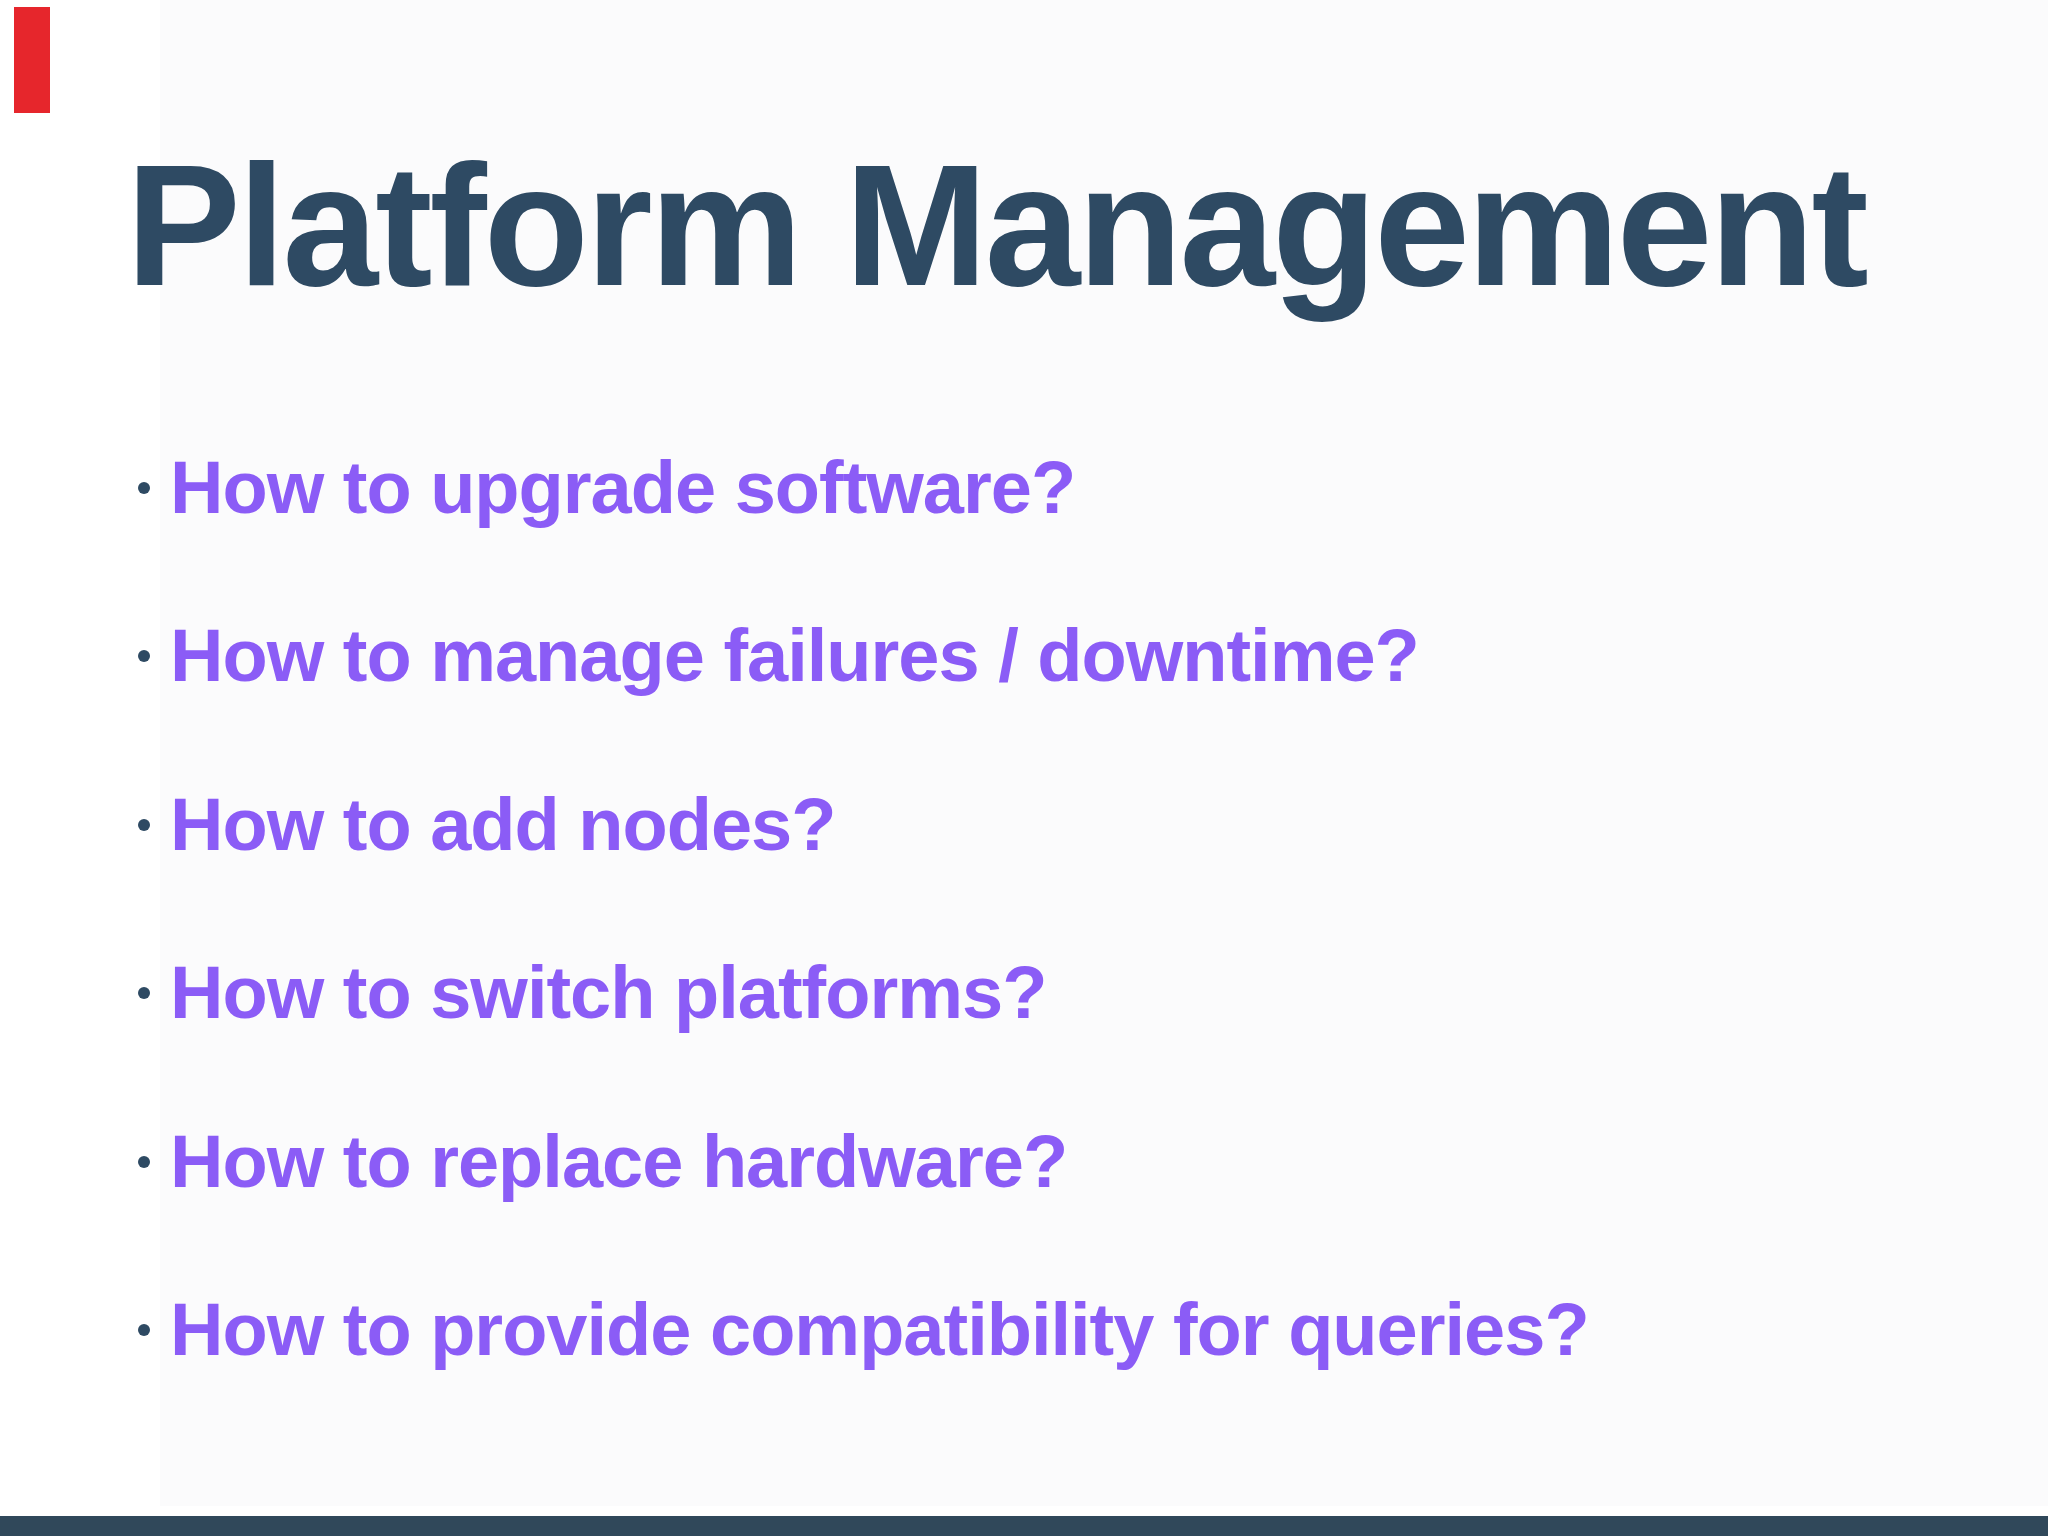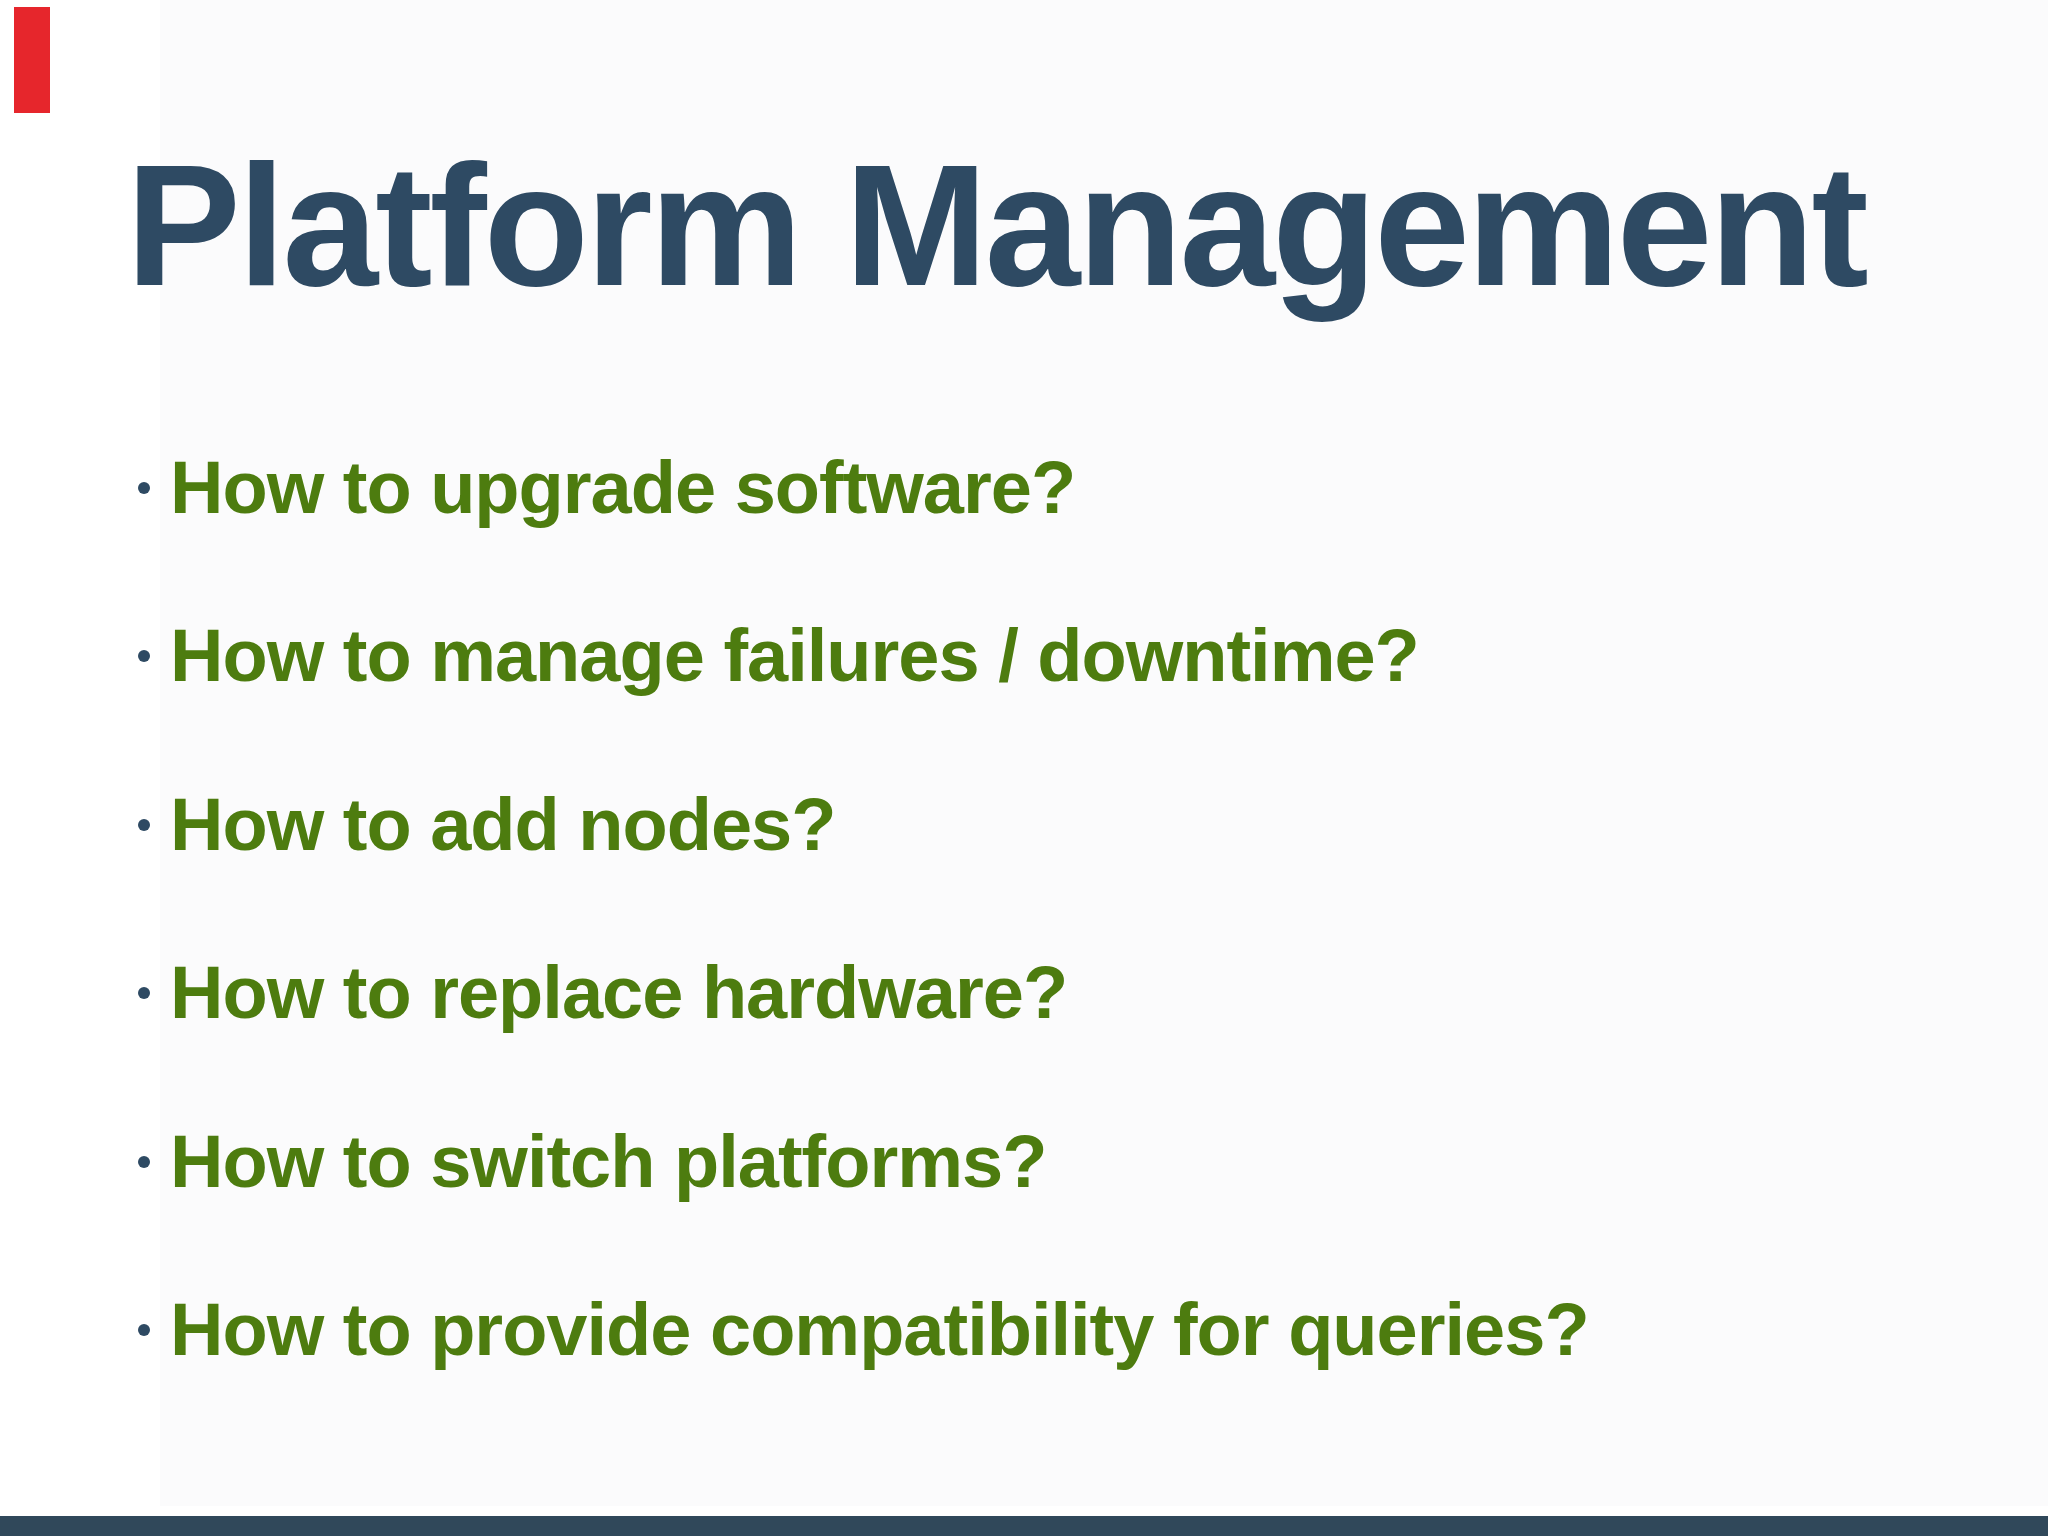--- a/index.html
+++ b/index.html
@@ -56,21 +56,21 @@
     list-style: none;
   }
   .bullet-item {
     display: flex;
     align-items: flex-start;
     margin: 0 0 87px 0;
     line-height: 1.1;
     font-size: 74px;
     font-weight: bold;
     letter-spacing: -1px;
-    color: #4d7c0f;
+    color: #8b5cf6;
     white-space: nowrap;
   }
   .bullet-item:last-child {
     margin-bottom: 0;
     margin-top: 12px;
   }
   .bullet-dot {
     flex: 0 0 auto;
     width: 12px;
     height: 12px;
@@ -107,25 +107,25 @@
     <li class="bullet-item">
       <span class="bullet-dot"></span>
       <span>How to manage failures / downtime?</span>
     </li>
     <li class="bullet-item">
       <span class="bullet-dot"></span>
       <span>How to add nodes?</span>
     </li>
     <li class="bullet-item">
       <span class="bullet-dot"></span>
-      <span>How to replace hardware?</span>
+      <span>How to switch platforms?</span>
     </li>
     <li class="bullet-item">
       <span class="bullet-dot"></span>
-      <span>How to switch platforms?</span>
+      <span>How to replace hardware?</span>
     </li>
     <li class="bullet-item">
       <span class="bullet-dot"></span>
       <span>How to provide compatibility for queries?</span>
     </li>
   </ul>
 
   <div class="footer-bar"></div>
 
 </div>

